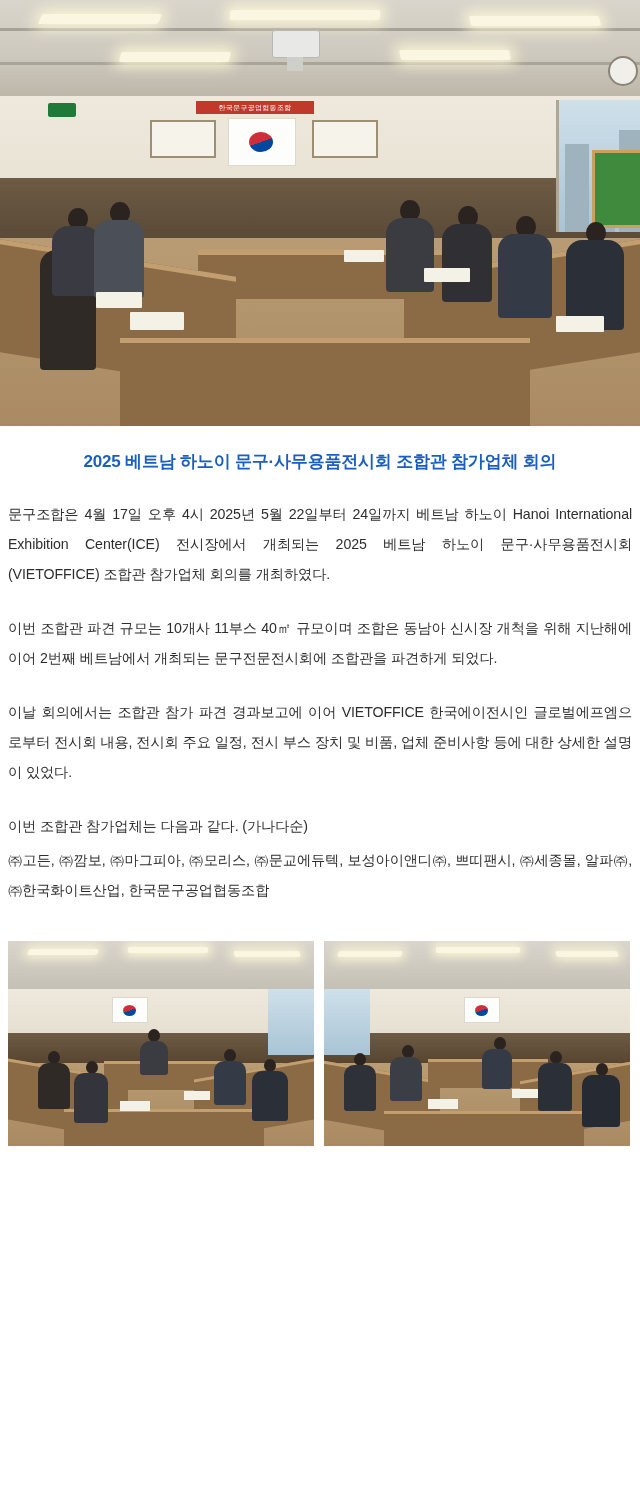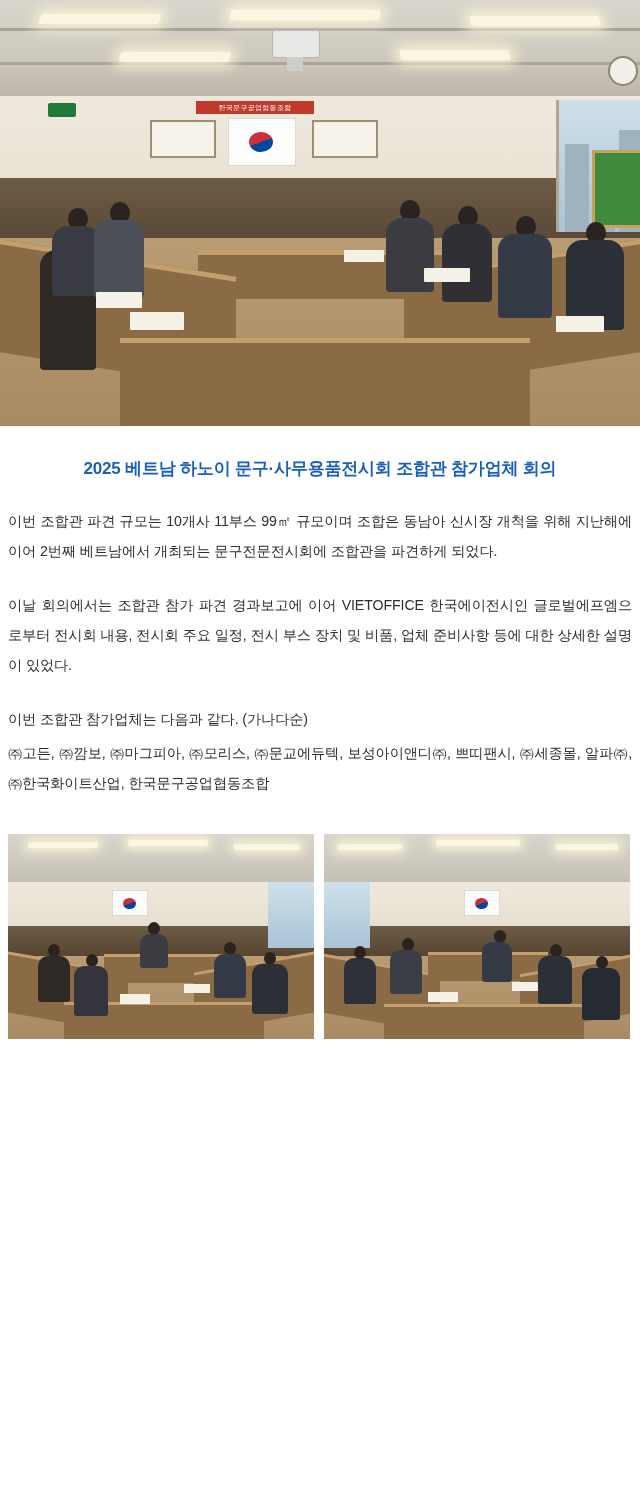--- a/index.html
+++ b/index.html
@@ -123,21 +123,21 @@
   .hero .person {
     position: absolute; border-radius: 16px 16px 4px 4px;
   }
   .hero .head {
     position: absolute; width: 20px; height: 22px; border-radius: 50%;
     background: #2a2320;
   }
 
   
   .article {
-    padding: 31px 8px 24px 8px;
+    padding: 24px 8px 24px 8px;
   }
   .title {
     color: #1b5fbe;
     font-size: 17px;
     font-weight: bold;
     text-align: center;
     letter-spacing: -0.2px;
     margin: 0 0 26px 0;
   }
   .para {
@@ -265,21 +265,22 @@
     <div class="paper" style="left:96px;  top:292px; width:46px; height:16px;"></div>
     <div class="paper" style="left:130px; top:312px; width:54px; height:18px;"></div>
     <div class="paper" style="left:344px; top:250px; width:40px; height:12px;"></div>
     <div class="paper" style="left:424px; top:268px; width:46px; height:14px;"></div>
     <div class="paper" style="left:556px; top:316px; width:48px; height:16px;"></div>
   </div>
 
   <div class="article">
     <h1 class="title">2025 베트남 하노이 문구·사무용품전시회 조합관 참가업체 회의</h1>
 
-    <p class="para">이번 조합관 파견 규모는 10개사 11부스 99㎡ 규모이며 조합은 동남아 신시장 개척을 위해 지난해에 이어 2번째 베트남에서 개최되는 문구전문전시회에 조합관을 파견하게 되었다.</p>
+    <p class="para">문구조합은 4월 17일 오후 4시 2025년 5월 22일부터 24일까지 베트남 하노이 Hanoi International Exhibition Center(ICE) 전시장에서 개최되는 2025 베트남 하노이 문구·사무용품전시회(VIETOFFICE) 조합관 참가업체 회의를 개최하였다.</p>
+    <p class="para">이번 조합관 파견 규모는 10개사 11부스 40㎡ 규모이며 조합은 동남아 신시장 개척을 위해 지난해에 이어 2번째 베트남에서 개최되는 문구전문전시회에 조합관을 파견하게 되었다.</p>
     <p class="para">이날 회의에서는 조합관 참가 파견 경과보고에 이어 VIETOFFICE 한국에이전시인 글로벌에프엠으로부터 전시회 내용, 전시회 주요 일정, 전시 부스 장치 및 비품, 업체 준비사항 등에 대한 상세한 설명이 있었다.</p>
 
     <p class="para tight">이번 조합관 참가업체는 다음과 같다. (가나다순)</p>
     <p class="para">㈜고든, ㈜깜보, ㈜마그피아, ㈜모리스, ㈜문교에듀텍, 보성아이앤디㈜, 쁘띠팬시, ㈜세종몰, 알파㈜, ㈜한국화이트산업, 한국문구공업협동조합</p>
   </div>
 
   <div class="photos">
 
     <div class="photo">
       <div class="p-ceiling"></div>

